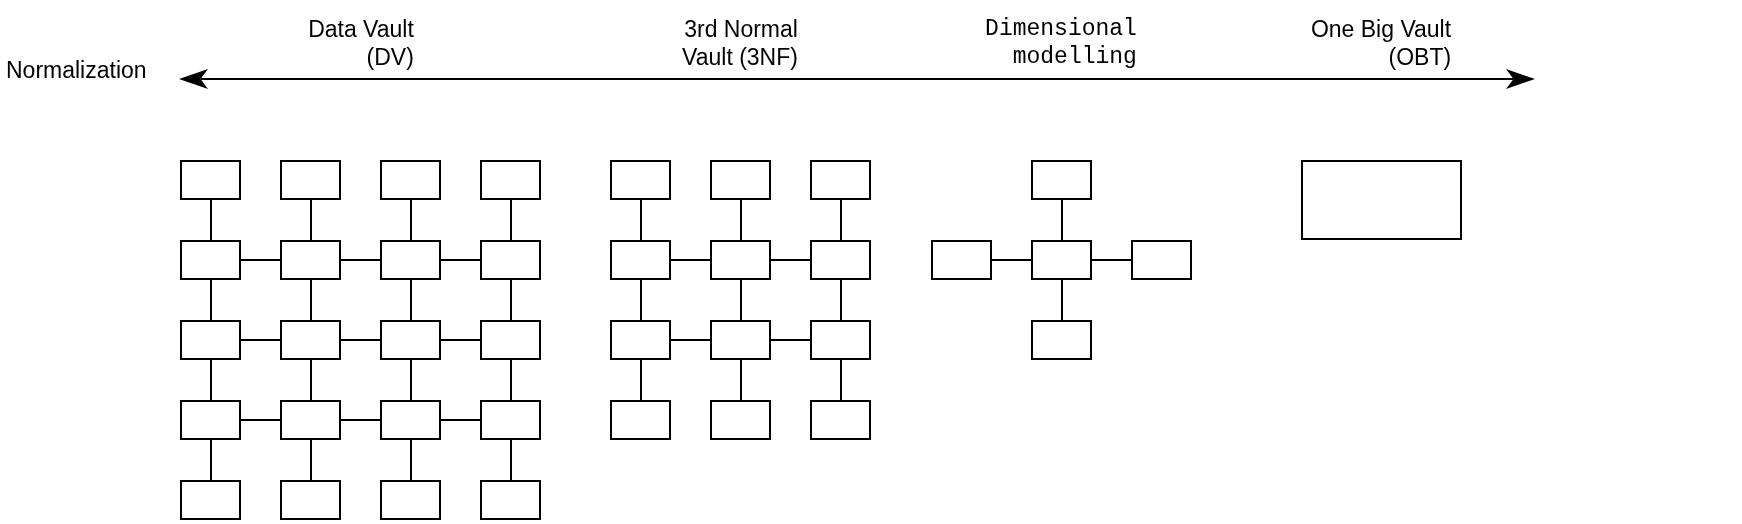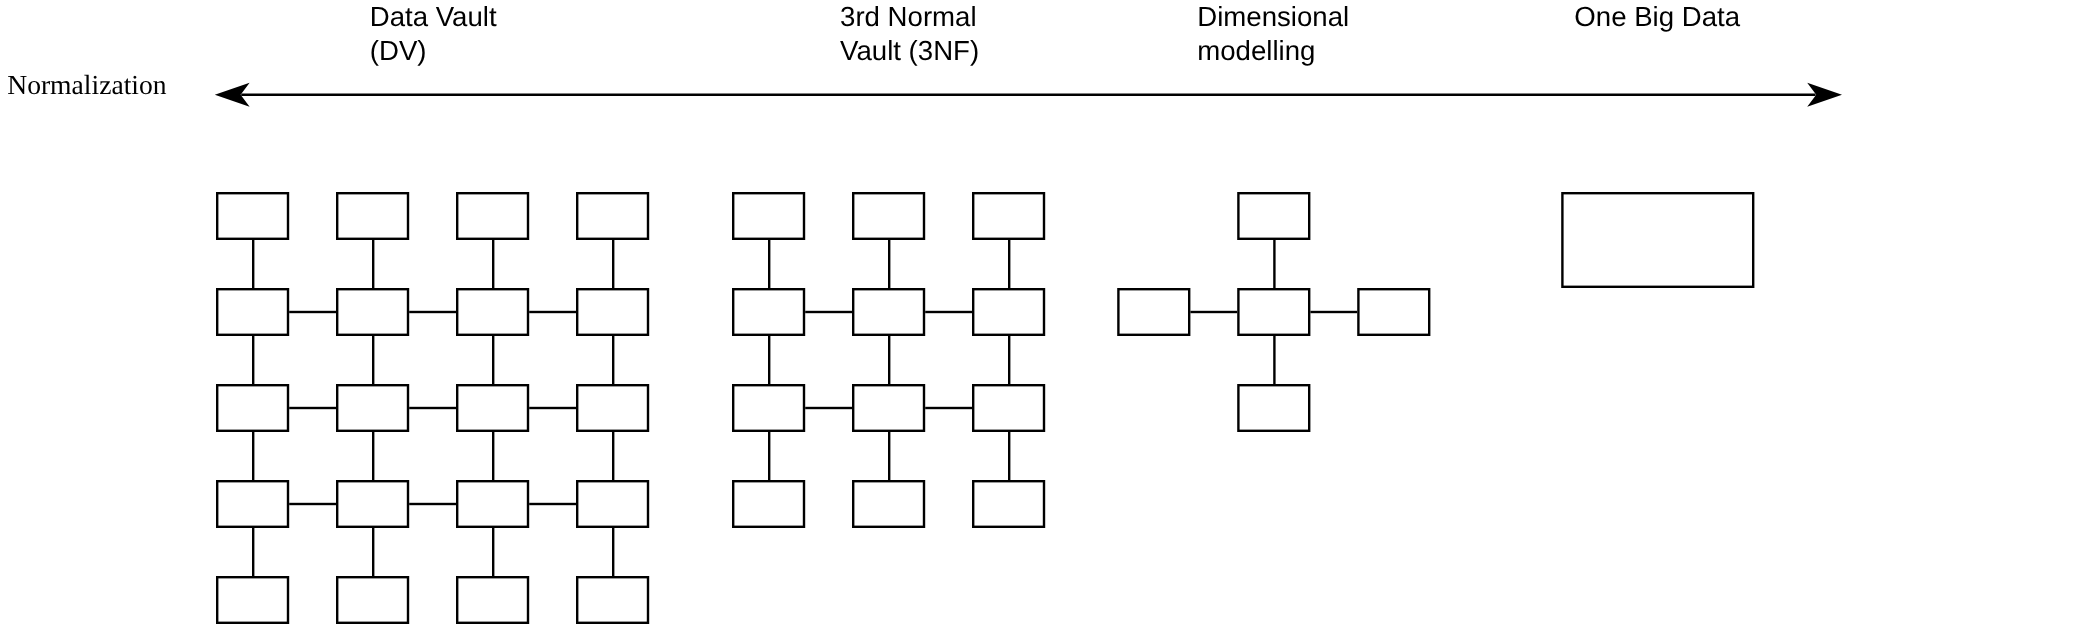--- a/index.html
+++ b/index.html
@@ -3,28 +3,28 @@
 <meta charset="utf-8">
 <style>
   html,body{margin:0;padding:0;background:#ffffff;}
   .canvas{
     position:relative;width:1742px;height:524px;background:#ffffff;
     font-family:"Liberation Sans",sans-serif;color:#000000;overflow:hidden;
   }
   .side-label{
     position:absolute;top:57px;font-size:23px;line-height:27px;white-space:nowrap;
   }
-  .side-left{left:6px;font-family:Liberation Serif, serif;}
+  .side-left{left:6px;}
   .side-right{left:1562px;}
   .arrow-svg{position:absolute;left:0;top:0;pointer-events:none;}
   .method-label{
-    position:absolute;top:0;transform:translateX(-50%);
-    text-align:left;font-size:23px;line-height:28px;white-space:nowrap;
+    position:absolute;top:15px;transform:translateX(-50%);
+    text-align:right;font-size:23px;line-height:28px;white-space:nowrap;
   }
-  .m0{left:361px;} .m1{left:740px;margin-left:18px;} .m2{left:1061px;} .m3{left:1381px;}
+  .m0{left:361px;} .m1{left:740px;} .m2{left:1061px;font-family:Liberation Mono, monospace;} .m3{left:1381px;}
   .diagram-layer,.diagram{position:absolute;left:0;top:0;width:100%;height:100%;}
   .box{
     position:absolute;background:#ffffff;border:2px solid #000000;box-sizing:border-box;
   }
   .link{position:absolute;background:#000000;}
 </style>
 </head>
 <body>
 
 <div class="canvas">
@@ -47,21 +47,22 @@
     <div>3rd Normal</div>
     <div>Vault (3NF)</div>
   </div>
 
   <div class="method-label m2">
     <div>Dimensional</div>
     <div>modelling</div>
   </div>
 
   <div class="method-label m3">
-    <div>One Big Data</div>
+    <div>One Big Vault</div>
+    <div>(OBT)</div>
   </div>
 
   <div class="diagram-layer" id="diagram-layer">
       <div class="diagram">
         <div class="box" style="left: 180px; top: 160px; width: 61px; height: 40px;"></div>
         <div class="box" style="left: 280px; top: 160px; width: 61px; height: 40px;"></div>
         <div class="box" style="left: 380px; top: 160px; width: 61px; height: 40px;"></div>
         <div class="box" style="left: 480px; top: 160px; width: 61px; height: 40px;"></div>
         <div class="box" style="left: 180px; top: 240px; width: 61px; height: 40px;"></div>
         <div class="box" style="left: 280px; top: 240px; width: 61px; height: 40px;"></div>

